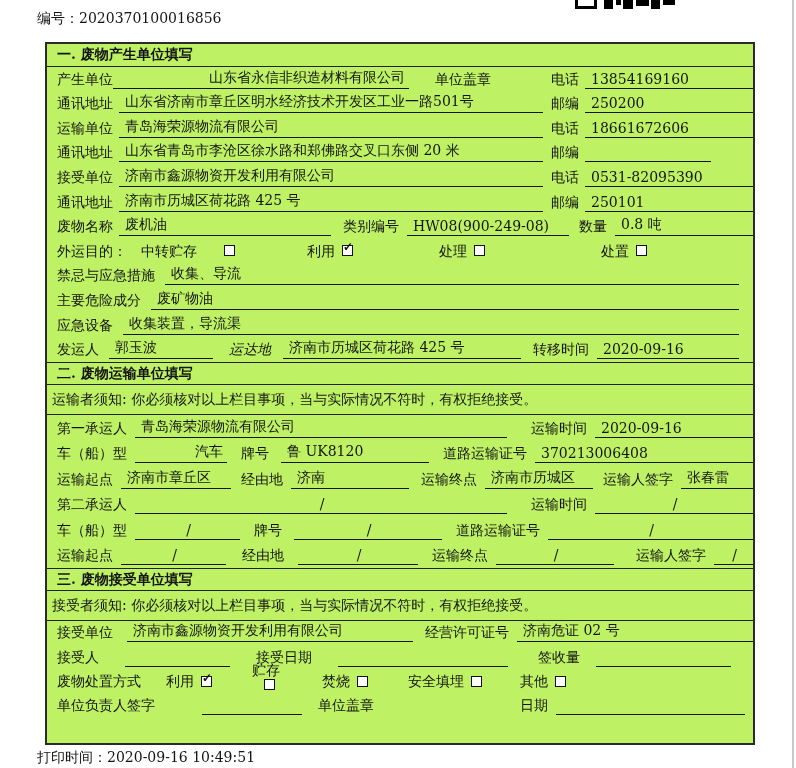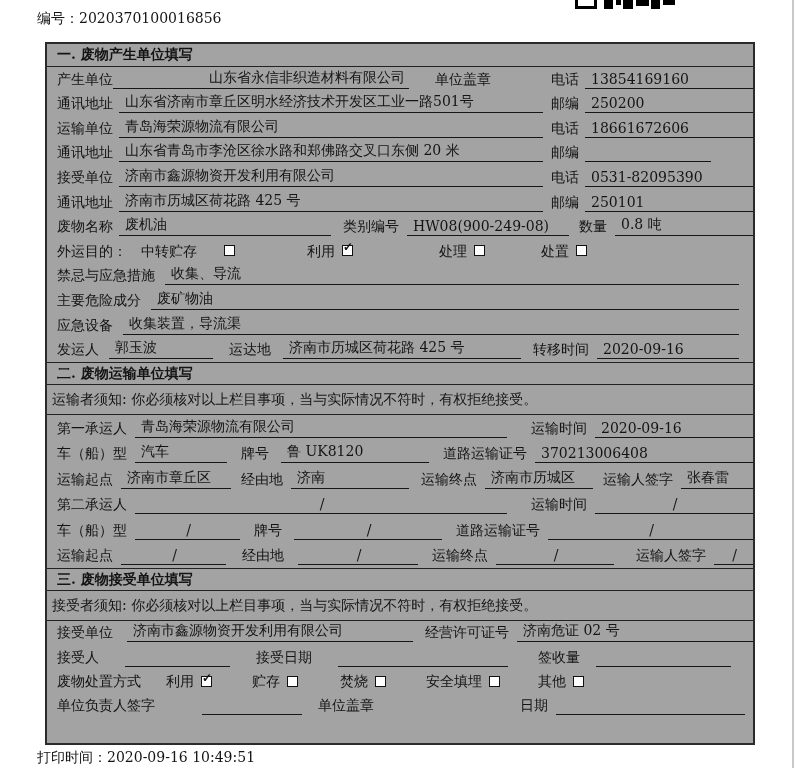--- a/index.html
+++ b/index.html
@@ -5,21 +5,21 @@
   html,body{margin:0;padding:0;background:#fff;}
   .page{position:relative;width:796px;height:768px;background:#fff;overflow:hidden;
         font-family:"DejaVu Serif","Liberation Serif",serif;color:#141414;font-size:14px;}
   .edge-line{position:absolute;left:792px;top:0;width:2px;height:768px;background:#c9c9c9;}
   .hdr-serial{position:absolute;left:37px;top:10px;white-space:nowrap;}
   .hdr-title{position:absolute;left:330px;top:2px;font-size:21px;font-weight:bold;letter-spacing:2px;white-space:nowrap;}
   .qr{position:absolute;left:575px;top:0;height:10px;display:flex;align-items:flex-start;}
   .qr .u{width:22px;height:9px;border:3.5px solid #000;border-top:none;box-sizing:border-box;background:#fff;}
   .qr .b{background:#000;display:inline-block;}
   .tbl{position:absolute;left:45px;top:42px;width:710px;height:703px;border:2px solid #2b2b2b;
-       box-sizing:border-box;display:flex;flex-direction:column;background:#a3a3a3;}
+       box-sizing:border-box;display:flex;flex-direction:column;background:#bef264;}
   .sec-title{flex:none;height:23px;line-height:21px;font-weight:bold;padding-left:10px;
              border-bottom:1.6px solid #222;box-sizing:border-box;}
   .sec-title.mid{border-top:1.6px solid #222;}
   .note-row{flex:none;height:30px;border-bottom:1.6px solid #222;display:flex;align-items:center;
             padding-left:5px;box-sizing:border-box;}
   .row{flex:none;display:flex;align-items:flex-end;padding:0 0 3px 10px;box-sizing:border-box;white-space:nowrap;}
   .s1 .row{height:24.6px;}
   .s2 .row{height:25.5px;}
   .s3 .row{height:24.3px;}
   .lb{flex:none;}
@@ -119,21 +119,21 @@
           <span class="cb"></span>
         </span>
         <span class="opt" style="margin-left:72px;">
           <span>利用</span>
           <span class="cb checked"></span>
         </span>
         <span class="opt" style="margin-left:86px;">
           <span>处理</span>
           <span class="cb"></span>
         </span>
-        <span class="opt" style="margin-left:56px;">
+        <span class="opt" style="margin-left:116px;">
           <span>处置</span>
           <span class="cb"></span>
         </span>
       </div>
 
       <div class="row">
         <span class="lb">禁忌与应急措施</span>
         <span class="val fill mr14" style="margin-left:10px;">收集、导流</span>
       </div>
 
@@ -143,41 +143,41 @@
       </div>
 
       <div class="row">
         <span class="lb">应急设备</span>
         <span class="val fill mr14" style="margin-left:10px;">收集装置，导流渠</span>
       </div>
 
       <div class="row">
         <span class="lb">发运人</span>
         <span class="val" style="width:104px;margin-left:10px;">郭玉波</span>
-        <span class="lb" style="margin-left:16px;">运达地</span>
+        <span class="lb" style="margin-left:16px;font-style:italic;">运达地</span>
         <span class="val" style="width:238px;margin-left:12px;">济南市历城区荷花路 425 号</span>
         <span class="lb" style="margin-left:12px;">转移时间</span>
         <span class="val fill mr14" style="margin-left:8px;">2020-09-16</span>
       </div>
     </div>
 
     <div class="sec-title mid">二. 废物运输单位填写</div>
     <div class="note-row">运输者须知: 你必须核对以上栏目事项，当与实际情况不符时，有权拒绝接受。</div>
     <div class="s2">
 
       <div class="row">
         <span class="lb">第一承运人</span>
         <span class="val" style="width:372px;margin-left:8px;">青岛海荣源物流有限公司</span>
         <span class="lb push">运输时间</span>
         <span class="val" style="width:158px;margin-left:8px;">2020-09-16</span>
       </div>
 
       <div class="row">
         <span class="lb">车（船）型</span>
-        <span class="val" style="width:92px;margin-left:8px;">汽车</span>
+        <span class="val" style="width:92px;margin-left:8px;text-align:right;">汽车</span>
         <span class="lb" style="margin-left:14px;">牌号</span>
         <span class="val" style="width:148px;margin-left:12px;">鲁 UK8120</span>
         <span class="lb" style="margin-left:14px;">道路运输证号</span>
         <span class="val fill" style="margin-left:8px;">370213006408</span>
       </div>
 
       <div class="row">
         <span class="lb">运输起点</span>
         <span class="val" style="width:110px;margin-left:8px;">济南市章丘区</span>
         <span class="lb" style="margin-left:10px;">经由地</span>
@@ -235,21 +235,21 @@
         <span class="lb" style="margin-left:30px;">签收量</span>
         <span class="val fill" style="margin-left:16px;margin-right:22px;"></span>
       </div>
 
       <div class="row">
         <span class="lb">废物处置方式</span>
         <span class="opt" style="margin-left:25px;">
           <span>利用</span>
           <span class="cb checked"></span>
         </span>
-        <span class="opt" style="margin-left:40px;">
+        <span class="opt" style="margin-left:40px;flex-direction:column;">
           <span>贮存</span>
           <span class="cb"></span>
         </span>
         <span class="opt" style="margin-left:42px;">
           <span>焚烧</span>
           <span class="cb"></span>
         </span>
         <span class="opt" style="margin-left:40px;">
           <span>安全填埋</span>
           <span class="cb"></span>

